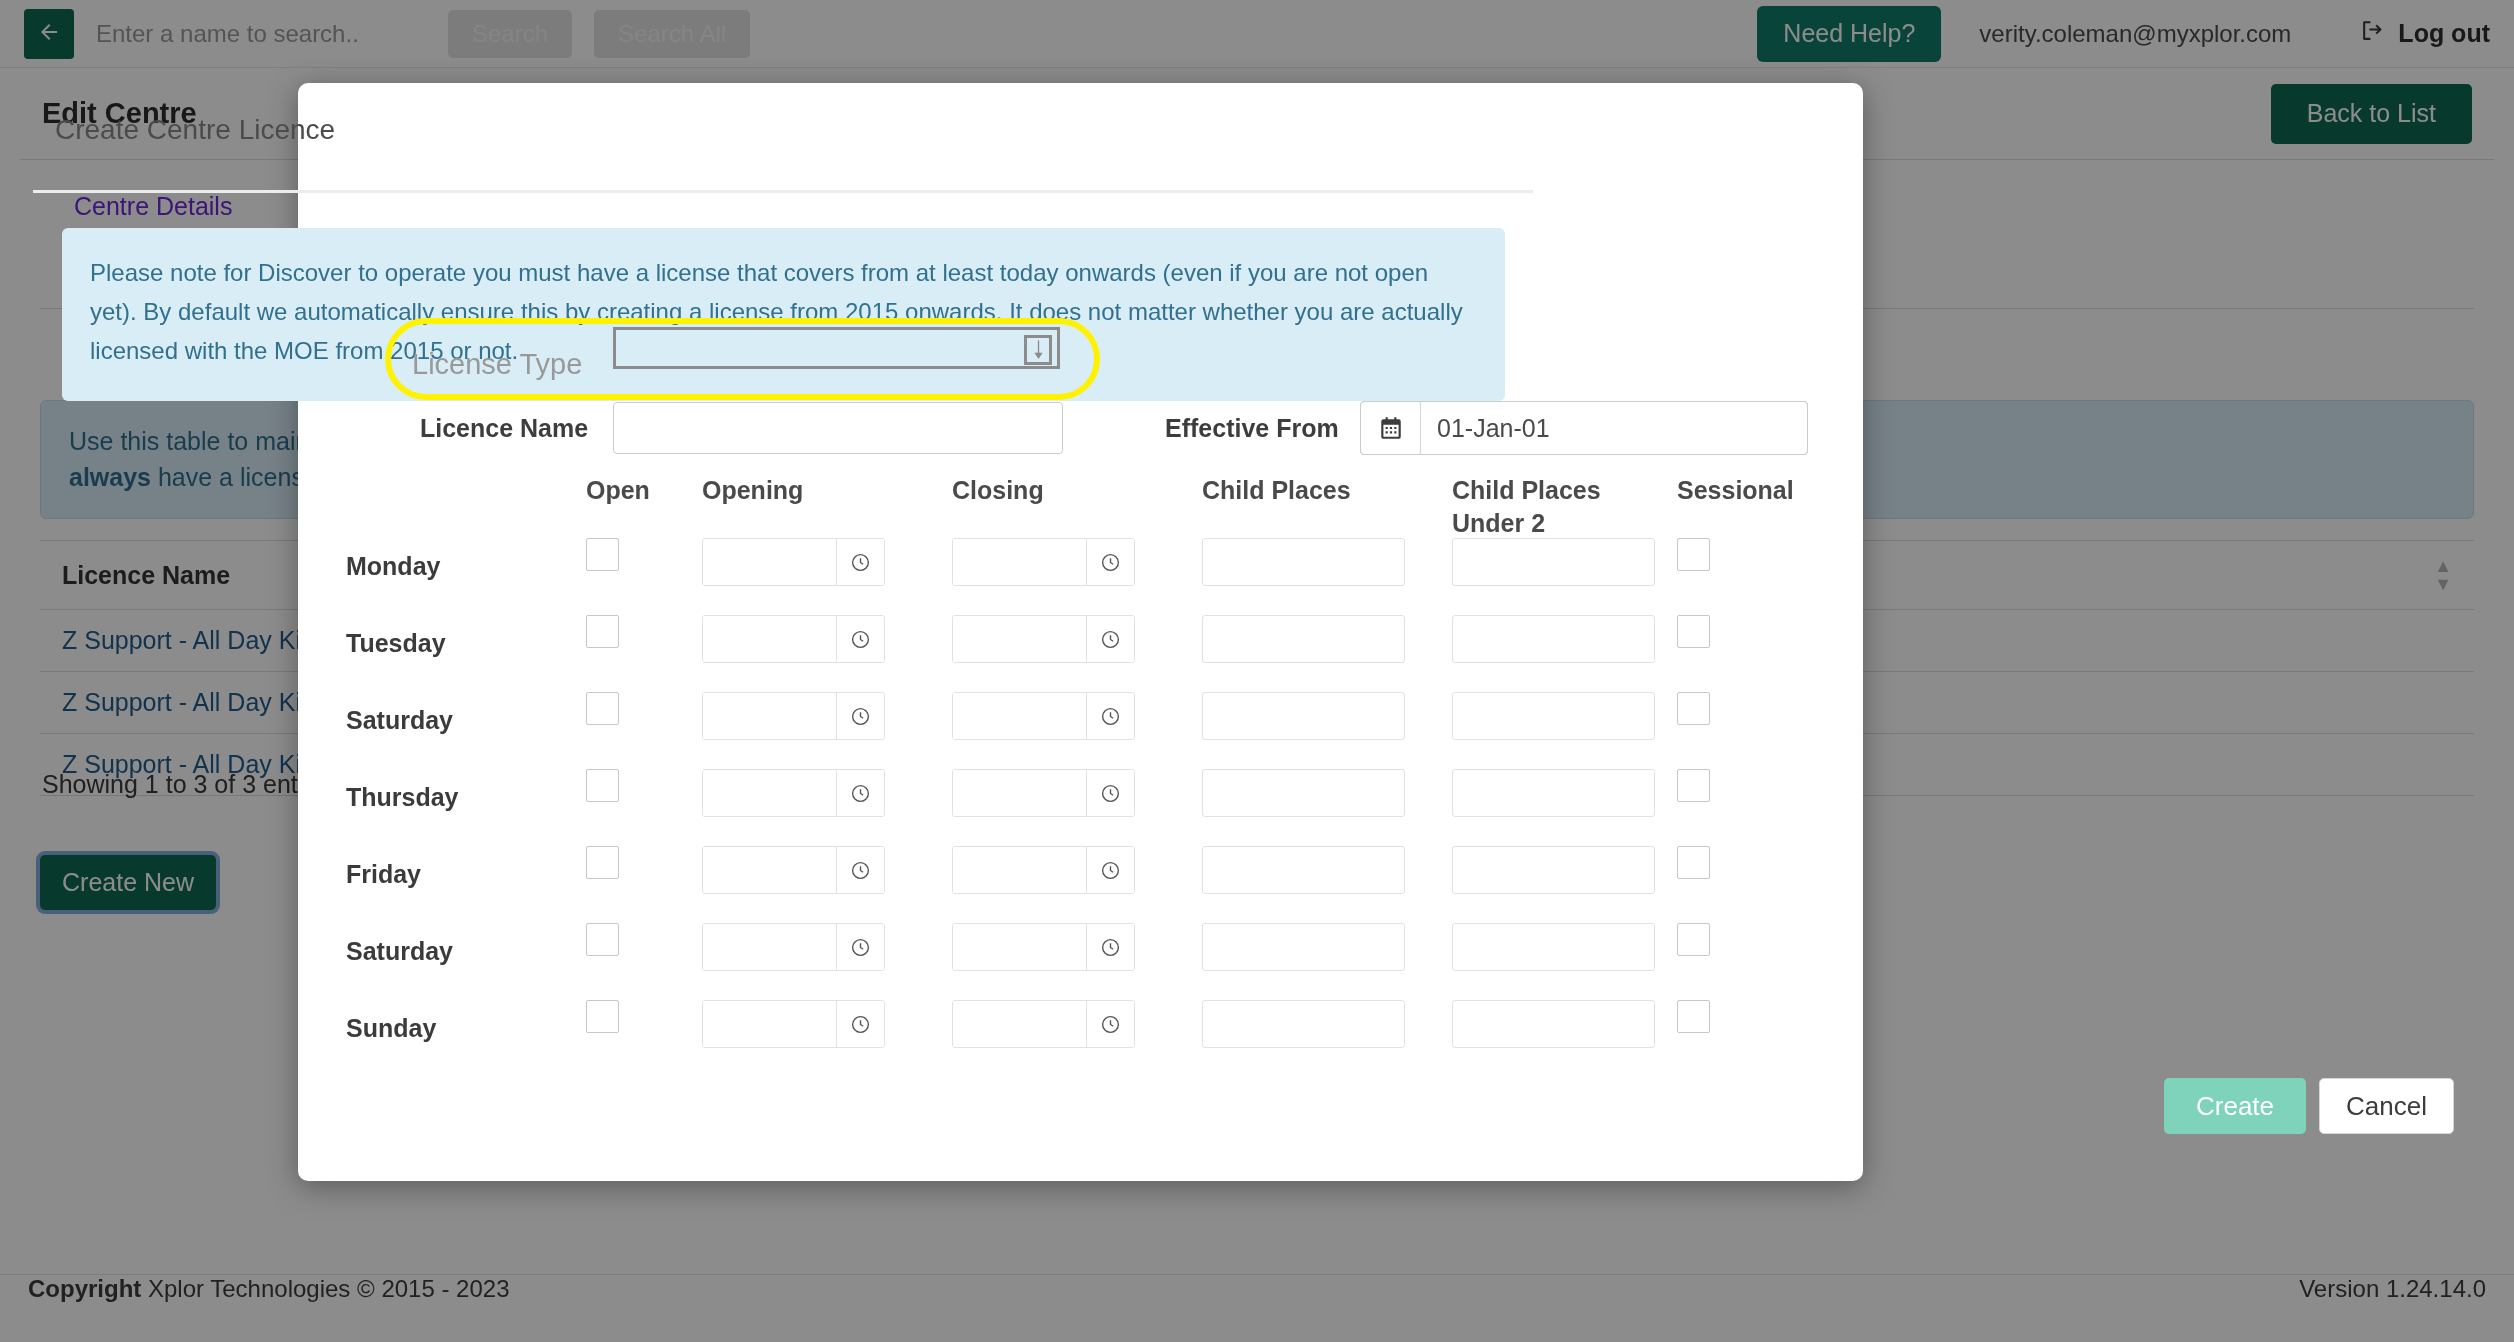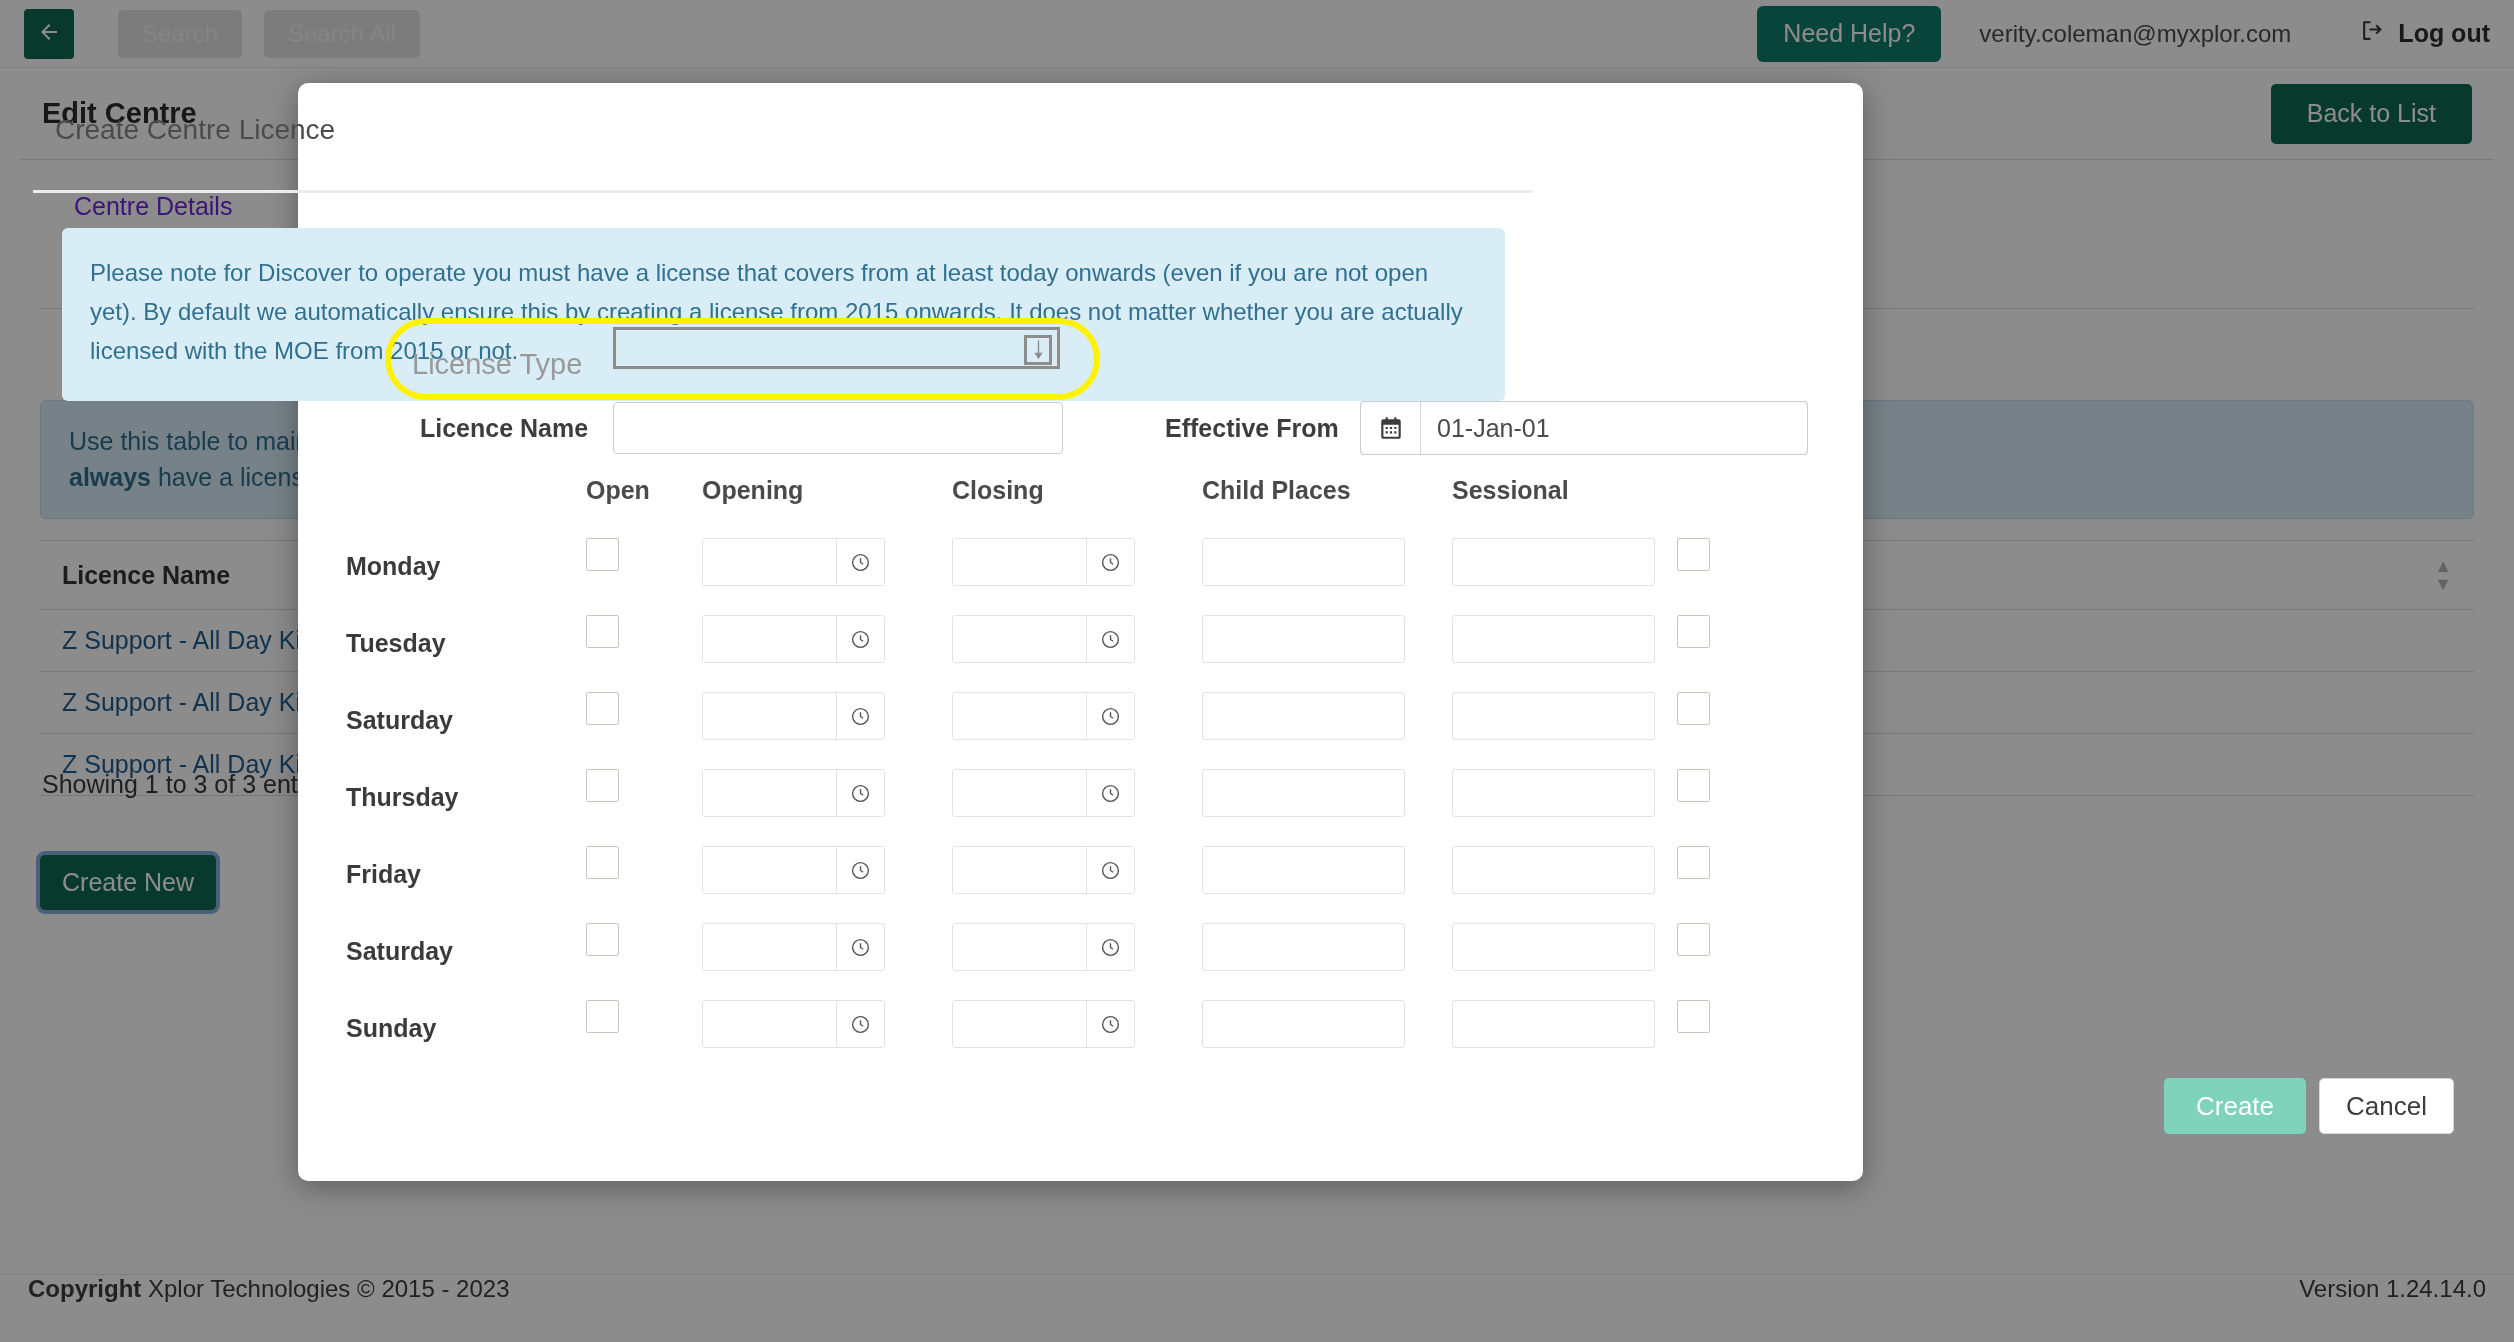--- a/index.html
+++ b/index.html
@@ -265,20 +265,21 @@
 <div id="page">
 
   <div class="topbar">
     <div class="back-btn">
       <span>
         <svg viewBox="0 0 24 24">
             <path d="M20 11H7.8l5.6-5.6L12 4l-8 8 8 8 1.4-1.4L7.8 13H20z"></path>
           </svg>
       </span>
     </div>
+    <input class="search-input" value="" placeholder="Enter a name to search.." style="">
     <button class="btn-search">Search</button>
     <button class="btn-search">Search All</button>
     <div class="topbar-right">
       <button class="need-help">Need Help?</button>
       <span class="user-email">verity.coleman@myxplor.com</span>
       <div class="logout">
         <span>
           <svg viewBox="0 0 24 24">
               <path d="M10 3H4a1 1 0 0 0-1 1v16a1 1 0 0 0 1 1h6v-2H5V5h5V3zm6.3 3.3-1.4 1.4L17.2 10H9v2h8.2l-2.3 2.3 1.4 1.4L21 11l-4.7-4.7z"></path>
             </svg>
@@ -375,20 +376,21 @@
 </div>
 
 <div class="sched">
 
   <div class="sched-row head-row">
     <div class="c-day"></div>
     <div class="c-open hd">Open</div>
     <div class="c-opening hd">Opening</div>
     <div class="c-closing hd">Closing</div>
     <div class="c-places hd">Child Places</div>
+    <div class="c-places2 hd" style="width:225px;">Child Places Under 2</div>
     <div class="c-sess hd">Sessional</div>
   </div>
 
   <div class="sched-row row-pad">
     <div class="c-day">Monday</div>
     <div class="c-open">
         <span class="chk"></span>
       </div>
     <div class="c-opening">
         <div class="time-wrap">

